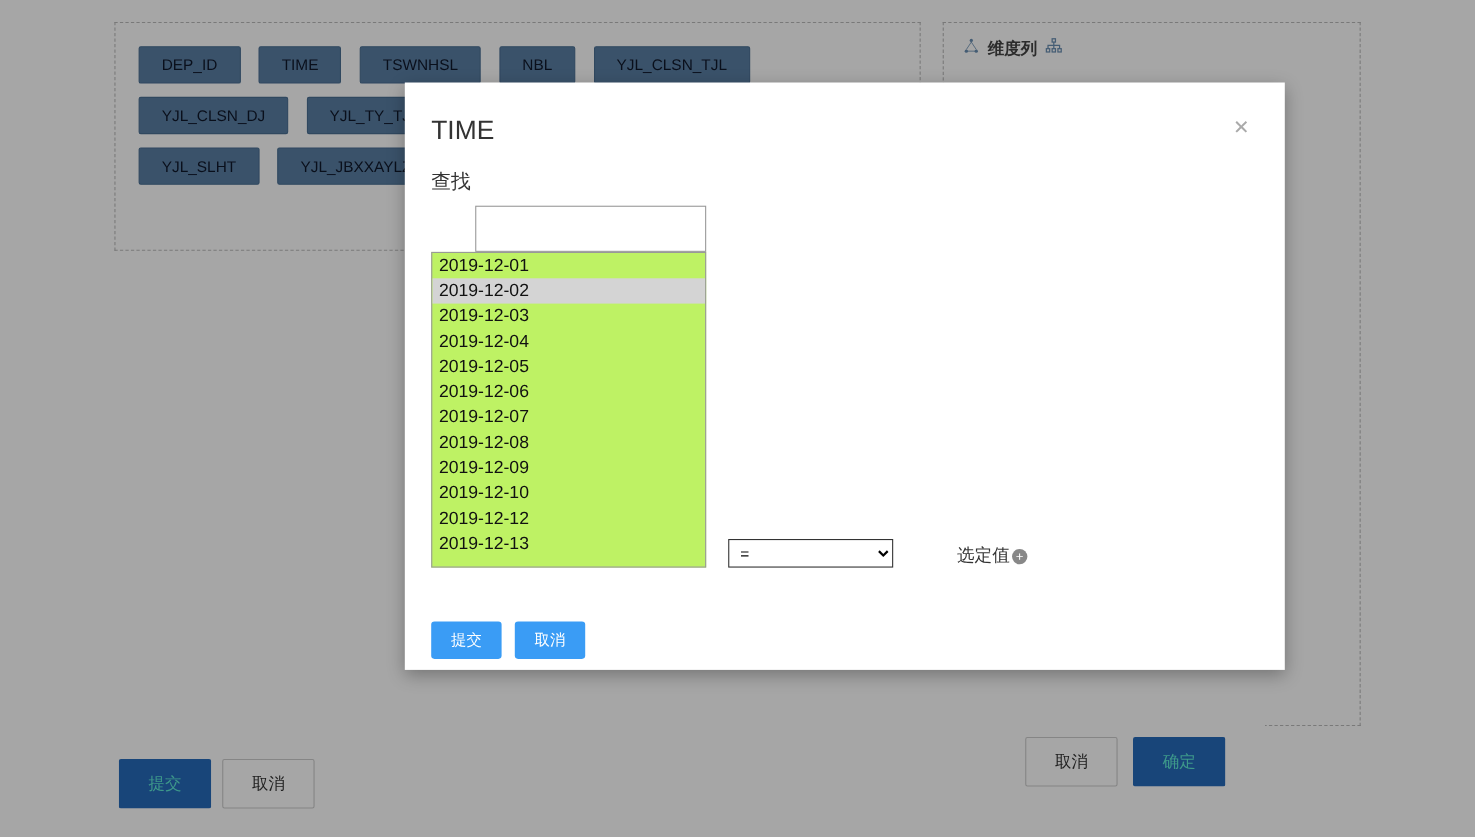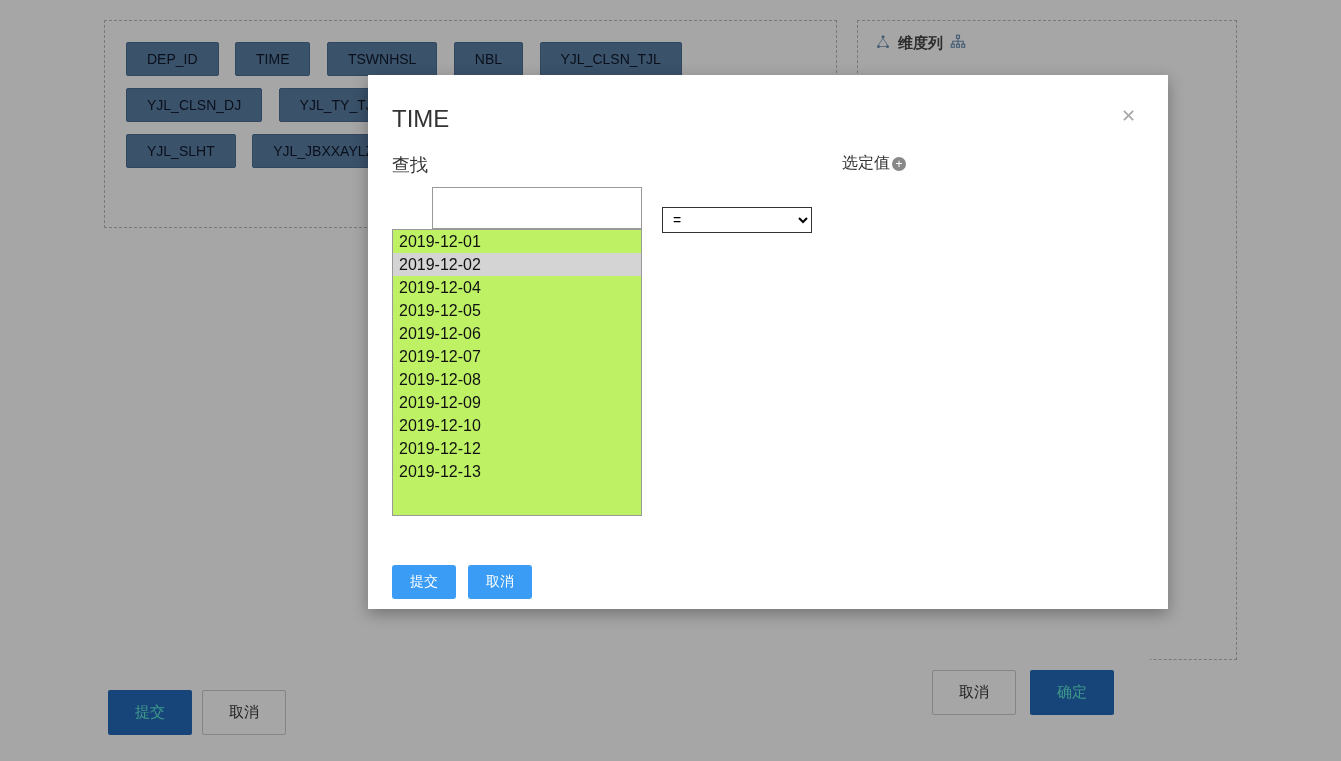--- a/index.html
+++ b/index.html
@@ -123,21 +123,21 @@
     .modal-title {
       font-size: 24px;
       font-weight: normal;
       color: #333;
       margin: 30px 0 20px 24px;
     }
     .modal-body {
       padding: 0 24px;
       display: flex;
       gap: 20px;
-      align-items: flex-start;
+      align-items: flex-end;
     }
     .search-col { width: 250px; }
     .search-label { font-size: 18px; color: #333; margin-bottom: 10px; }
     .search-input {
       width: 210px;
       height: 42px;
       border: 1px solid #999;
       padding: 4px 8px;
       font-size: 14px;
       margin-left: 40px;
@@ -161,21 +161,21 @@
     .op-col { width: 160px; padding-top: 54px; }
     .op-select {
       width: 150px;
       height: 26px;
       border: 1px solid #333;
       background: #fff;
       font-size: 14px;
       padding: 2px 6px;
     }
     
-    .selected-col { flex: 1; }
+    .selected-col { flex: 1; margin-left: 28px; }
     .selected-label { font-size: 16px; color: #333; display: flex; align-items: center; gap: 2px; }
     .plus-icon {
       display: inline-block;
       width: 14px;
       height: 14px;
       border-radius: 50%;
       background: #888;
       color: #fff;
       font-size: 12px;
       line-height: 14px;
@@ -257,20 +257,21 @@
 <div class="modal">
   <span class="modal-close">✕</span>
   <h2 class="modal-title">TIME</h2>
   <div class="modal-body">
     <div class="search-col">
       <div class="search-label">查找</div>
       <input class="search-input" type="text" value="" style="">
       <div class="date-list" id="date-list">
           <div class="item">2019-12-01</div>
           <div class="item selected">2019-12-02</div>
+          <div class="item">2019-12-03</div>
           <div class="item">2019-12-04</div>
           <div class="item">2019-12-05</div>
           <div class="item">2019-12-06</div>
           <div class="item">2019-12-07</div>
           <div class="item">2019-12-08</div>
           <div class="item">2019-12-09</div>
           <div class="item">2019-12-10</div>
           <div class="item">2019-12-12</div>
           <div class="item">2019-12-13</div>
         </div>

